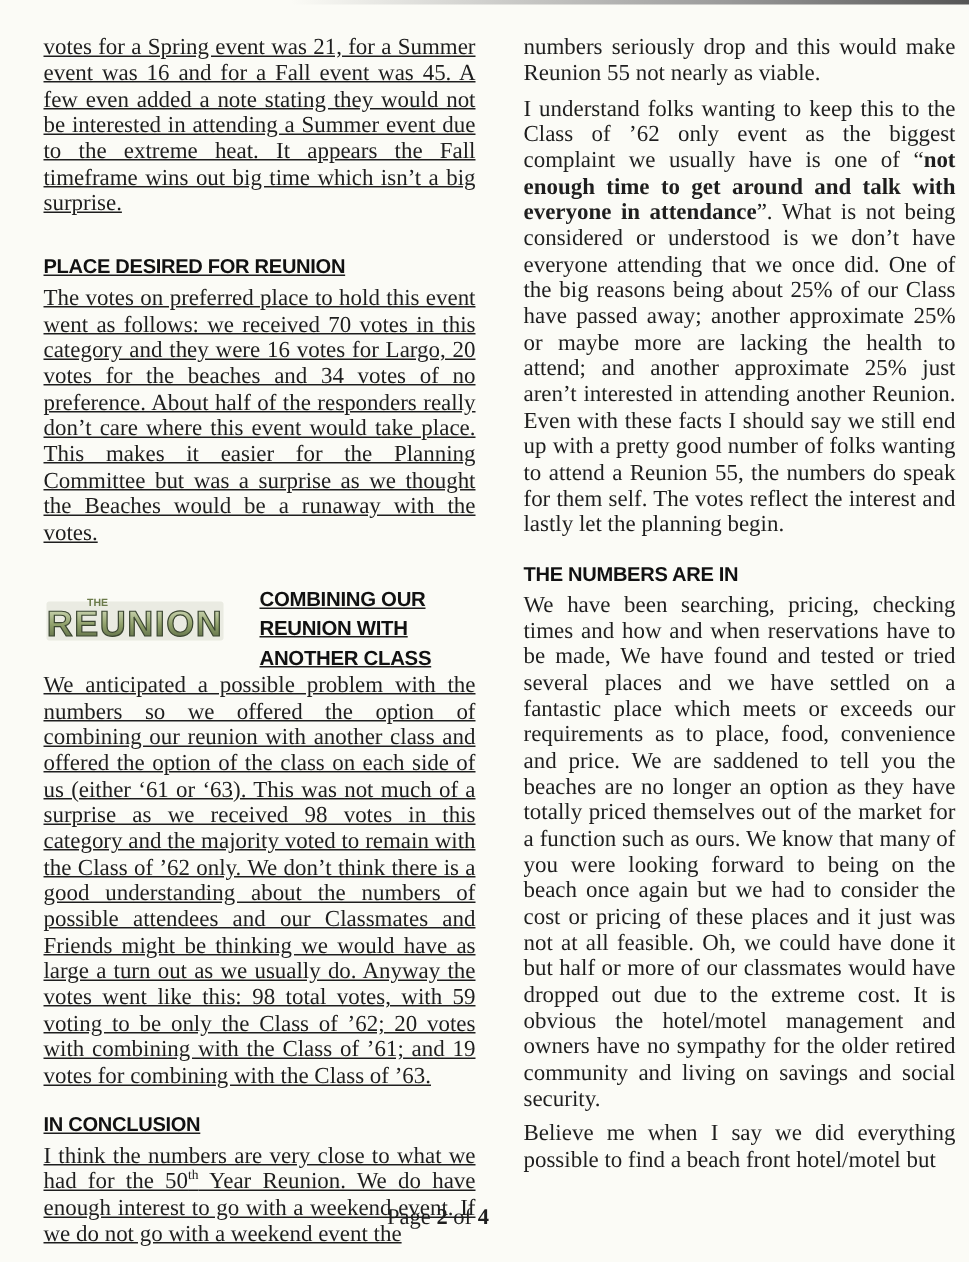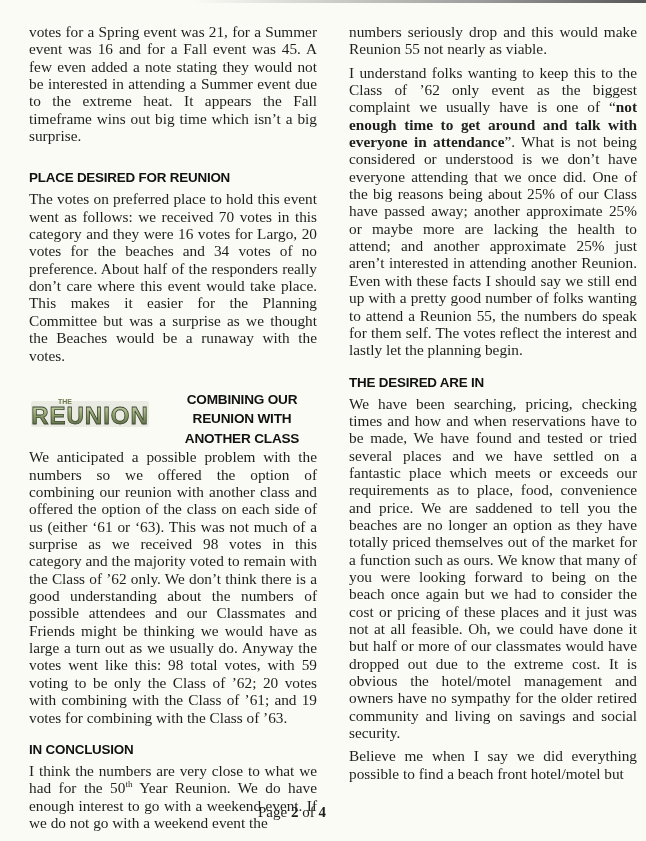--- a/index.html
+++ b/index.html
@@ -47,55 +47,55 @@
   .footer {
     position: absolute; top: 804px; left: 0; width: 584px;
     text-align: center; font-size: 15px;
   }
 </style>
 </head>
 <body>
 
 <div class="top-edge"></div>
 
-<div class="col left" style="top:23px;">
+<div class="col left" style="top:23px;text-decoration:underline;">
   <p>votes for a Spring event was 21, for a Summer event was 16 and for a Fall event was 45.  A few even added a note stating they would not be interested in attending a Summer event due to the extreme heat.  It appears the Fall timeframe wins out big time which isn’t a big surprise.</p>
 
   <h2 style="margin-top:25px;">PLACE DESIRED FOR REUNION</h2>
   <p style="margin-top:4px;">The votes on preferred place to hold this event went as follows: we received 70 votes in this category and they were 16 votes for Largo, 20 votes for the beaches and 34 votes of no preference.  About half of the responders really don’t care where this event would take place.  This makes it easier for the Planning Committee but was a surprise as we thought the Beaches would be a runaway with the votes.</p>
 
   <div class="logo-row" style="margin-top:26px;">
     <div class="logo">
       <svg width="122" height="38" viewBox="0 0 122 38">
         <defs>
           <linearGradient id="lg" x1="0" y1="0" x2="0" y2="1">
             <stop offset="0" stop-color="#dfe6c8"></stop>
             <stop offset="0.5" stop-color="#8fa06a"></stop>
             <stop offset="1" stop-color="#4c5a3a"></stop>
           </linearGradient>
         </defs>
         <rect x="2" y="8" width="118" height="26" rx="2" fill="#d9dccd" opacity="0.5"></rect>
         <text x="61" y="31" text-anchor="middle" font-family="Liberation Sans, DejaVu Sans, sans-serif" font-weight="bold" font-size="24" fill="url(#lg)" stroke="#3a4530" stroke-width="0.8" letter-spacing="1">REUNION</text>
         <text x="36" y="11" text-anchor="middle" font-family="Liberation Sans, DejaVu Sans, sans-serif" font-weight="bold" font-size="7" fill="#6b7a4a">THE</text>
       </svg>
     </div>
-    <h2 class="combo-heading" style="width:138px; text-align:center;">COMBINING OUR REUNION WITH ANOTHER CLASS</h2>
+    <h2 class="combo-heading" style="width:138px; text-align:left;">COMBINING OUR REUNION WITH ANOTHER CLASS</h2>
   </div>
   <p style="margin-top:0px;">We anticipated a possible problem with the numbers so we offered the option of combining our reunion with another class and offered the option of the class on each side of us (either ‘61 or ‘63).  This was not much of a surprise as we received 98 votes in this category and the majority voted to remain with the Class of ’62 only.   We don’t think there is a good understanding about the numbers of possible attendees and our Classmates and Friends might be thinking we would have as large a turn out as we usually do.  Anyway the votes went like this: 98 total votes, with 59 voting to be only the Class of ’62; 20 votes with combining with the Class of ’61; and 19 votes for combining with the Class of ’63.</p>
 
   <h2 style="margin-top:15px;">IN CONCLUSION</h2>
   <p style="margin-top:4px;"><span>I think the numbers are very close to what we had for the 50</span><span class="sup">th</span><span> Year Reunion.  We do have enough interest to go with a weekend event.  If we do not go with a weekend event the</span></p>
 </div>
 
 <div class="col right" style="top:23px;">
   <p>numbers seriously drop and this would make Reunion 55 not nearly as viable.</p>
 
   <p class="gap" style="margin-top:6px;"><span>I understand folks wanting to keep this to the Class of ’62 only event as the biggest complaint we usually have is one of “</span><b class="em">not enough time to get around and talk with everyone in attendance</b><span>”.  What is not being considered or understood is we don’t have everyone attending that we once did.  One of the big reasons being about 25% of our Class have passed away; another approximate 25% or maybe more are lacking the health to attend; and another approximate 25% just aren’t interested in attending another Reunion.  Even with these facts I should say we still end up with a pretty good number of folks wanting to attend a Reunion 55, the numbers do speak for them self.  The votes reflect the interest and lastly let the planning begin.</span></p>
 
-  <h2 style="margin-top:15px;">THE DESIRED ARE IN</h2>
+  <h2 style="margin-top:15px;">THE NUMBERS ARE IN</h2>
   <p style="margin-top:4px;">We have been searching, pricing, checking times and how and when reservations have to be made, We have found and tested or tried several places and we have settled on a fantastic place which meets or exceeds our requirements as to place, food, convenience and price.  We are saddened to tell you the beaches are no longer an option as they have totally priced themselves out of the market for a function such as ours.  We know that many of you were looking forward to being on the beach once again but we had to consider the cost or pricing of these places and it just was not at all feasible.  Oh, we could have done it but half or more of our classmates would have dropped out due to the extreme cost.  It is obvious the hotel/motel management and owners have no sympathy for the older retired community and living on savings and social security.</p>
 
   <p style="margin-top:6px;">Believe me when I say we did everything possible to find a beach front hotel/motel but</p>
 </div>
 
 <div class="footer">
   <span>Page </span><b>2</b><span> of </span><b>4</b>
 </div>
 
 </body></html>

